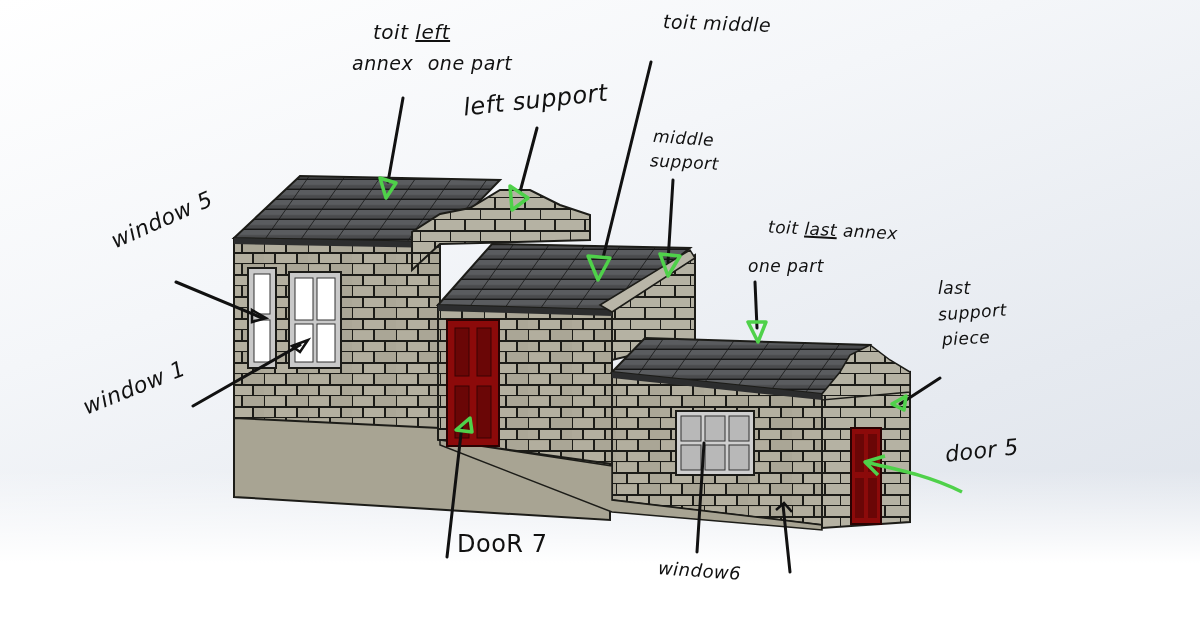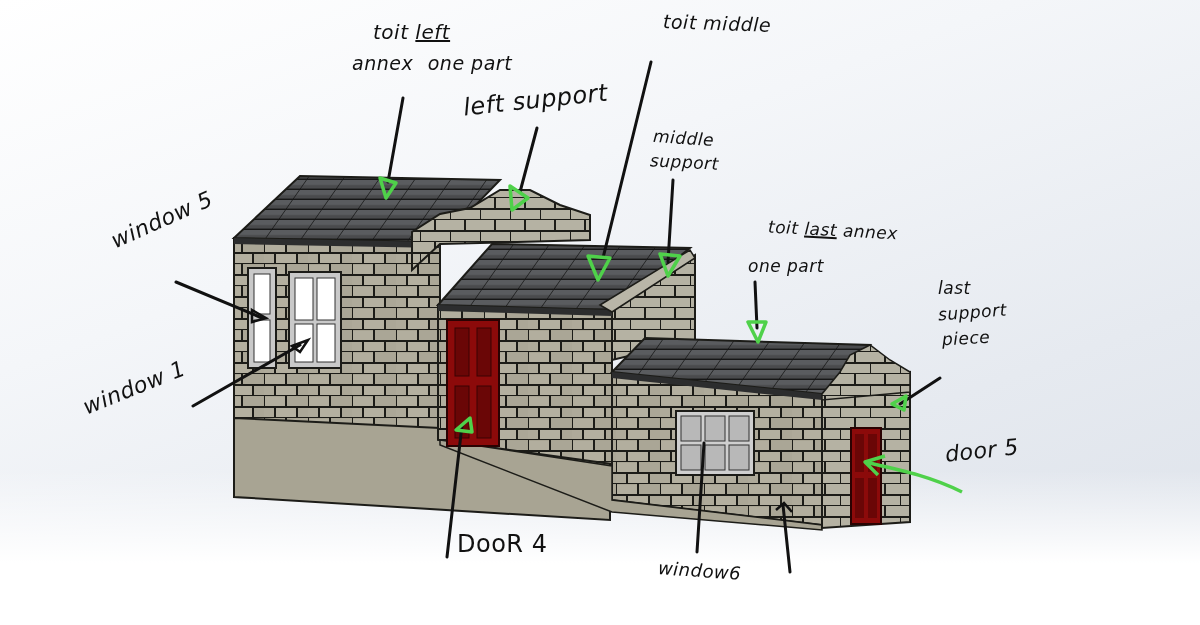--- a/index.html
+++ b/index.html
@@ -187,17 +187,17 @@
 <div class="label hand" style="left:748px;top:258px;font-size:17px;">one part</div>
 
 <div class="label hand" style="left:938px;top:280px;font-size:17px;">last</div>
 <div class="label hand" style="left:938px;top:304px;font-size:17px;transform:rotate(-4deg);">support</div>
 <div class="label hand" style="left:942px;top:330px;font-size:17px;transform:rotate(-3deg);">piece</div>
 
 <div class="label hand" style="left:108px;top:232px;font-size:22px;transform:rotate(-24deg);transform-origin:left top;">window 5</div>
 
 <div class="label hand" style="left:80px;top:398px;font-size:22px;transform:rotate(-22deg);transform-origin:left top;">window 1</div>
 
-<div class="label" style="left:457px;top:532px;font-size:24px;">DooR 4</div>
+<div class="label" style="left:457px;top:532px;font-size:24px;">DooR 7</div>
 
 <div class="label hand" style="left:658px;top:562px;font-size:18px;transform:rotate(4deg);">window6</div>
 
 <div class="label hand" style="left:945px;top:440px;font-size:22px;transform:rotate(-6deg);">door 5</div>
 
 </body></html>

